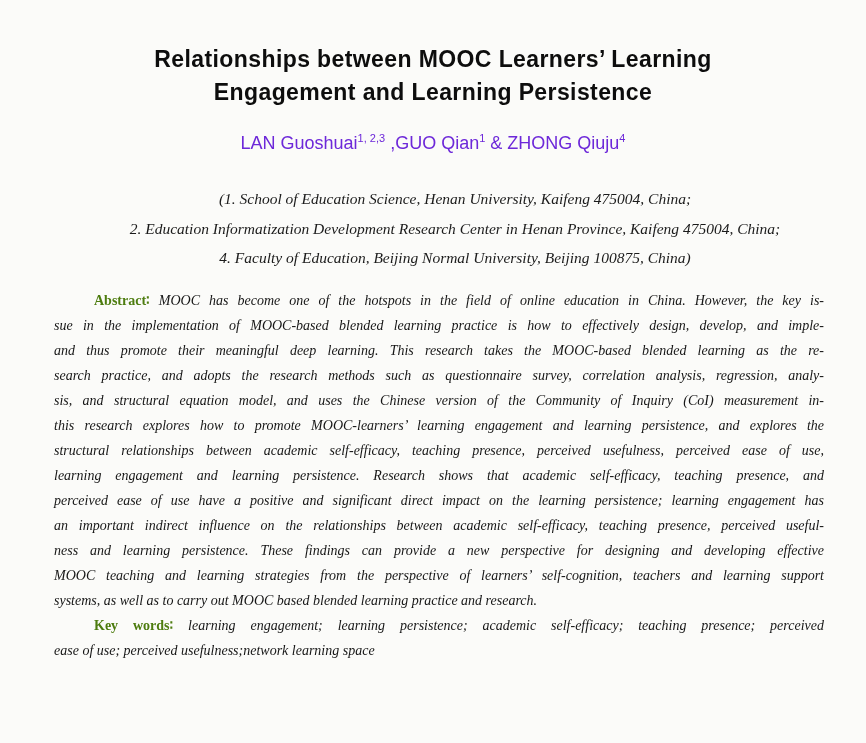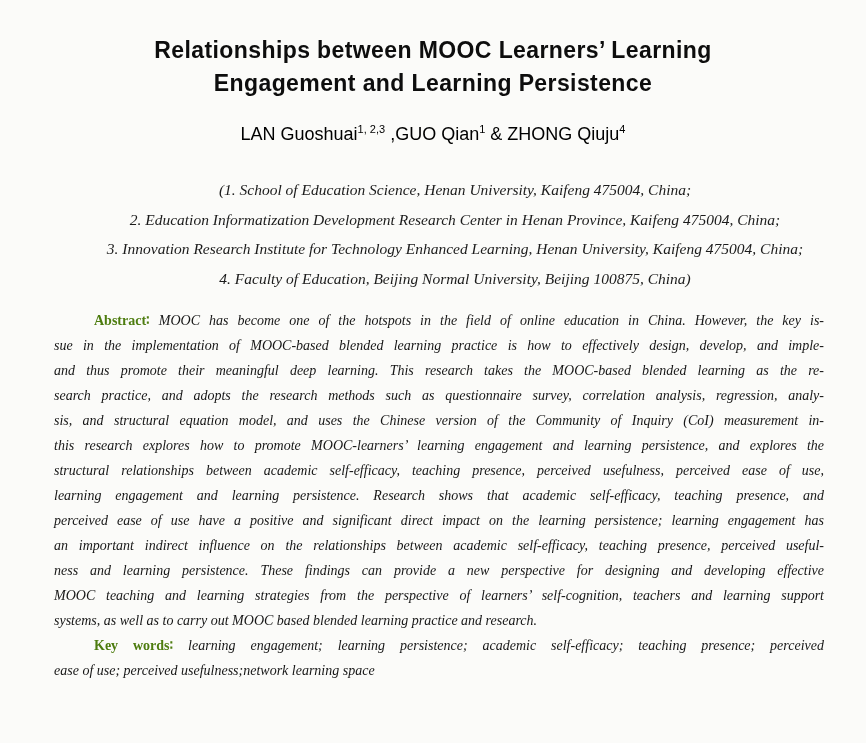--- a/index.html
+++ b/index.html
@@ -14,37 +14,37 @@
   }
   .page {
     position: relative;
     width: 866px;
     height: 743px;
     overflow: hidden;
     background: #fbfbf9;
     color: #141414;
   }
   .title {
-    margin: 4px;
+    margin: 13px;
     padding-top: 30px;
     text-align: center;
     font-family: "Liberation Sans", sans-serif;
     font-weight: bold;
     font-size: 23px;
     line-height: 33px;
     letter-spacing: 0.4px;
     color: #0d0d0d;
   }
   .title-line { display: block; }
   .authors {
     margin-top: 24px;
     text-align: center;
     font-family: "Liberation Sans", sans-serif;
     font-size: 18px;
-    color: #000000;
+    color: #6d28d9;
   }
   .authors sup {
     font-size: 11px;
     line-height: 0;
   }
   .affils {
     margin-top: 30px;
     text-align: center;
     font-style: italic;
     font-size: 15.5px;
@@ -90,21 +90,20 @@
   <h1 class="title">
     <span class="title-line">Relationships between MOOC Learners’ Learning</span>
     <span class="title-line">Engagement and Learning Persistence</span>
   </h1>
 
   <div class="authors"><span>LAN Guoshuai</span><sup>1, 2,3</sup><span> ,GUO Qian</span><sup>1</sup><span> &amp; ZHONG Qiuju</span><sup>4</sup></div>
 
   <div class="affils">
     <div>(1. School of Education Science, Henan University, Kaifeng 475004, China;</div>
     <div>2. Education Informatization Development Research Center in Henan Province, Kaifeng 475004, China;</div>
-    <div>3. Innovation Research Institute for Technology Enhanced Learning, Henan University, Kaifeng 475004, China;</div>
     <div>4. Faculty of Education, Beijing Normal University, Beijing 100875, China)</div>
   </div>
 
   <div class="abstract">
     <div class="jline indent"><span class="lbl">Abstract∶</span> <span>MOOC has become one of the hotspots in the field of online education in China. However, the key is-</span></div>
     <div class="jline">sue in the implementation of MOOC-based blended learning practice is how to effectively design, develop, and imple-</div>
     <div class="jline">and thus promote their meaningful deep learning. This research takes the MOOC-based blended learning as the re-</div>
     <div class="jline">search practice, and adopts the research methods such as questionnaire survey, correlation analysis, regression, analy-</div>
     <div class="jline">sis, and structural equation model, and uses the Chinese version of the Community of Inquiry (CoI) measurement in-</div>
     <div class="jline">this research explores how to promote MOOC-learners’ learning engagement and learning persistence, and explores the</div>

